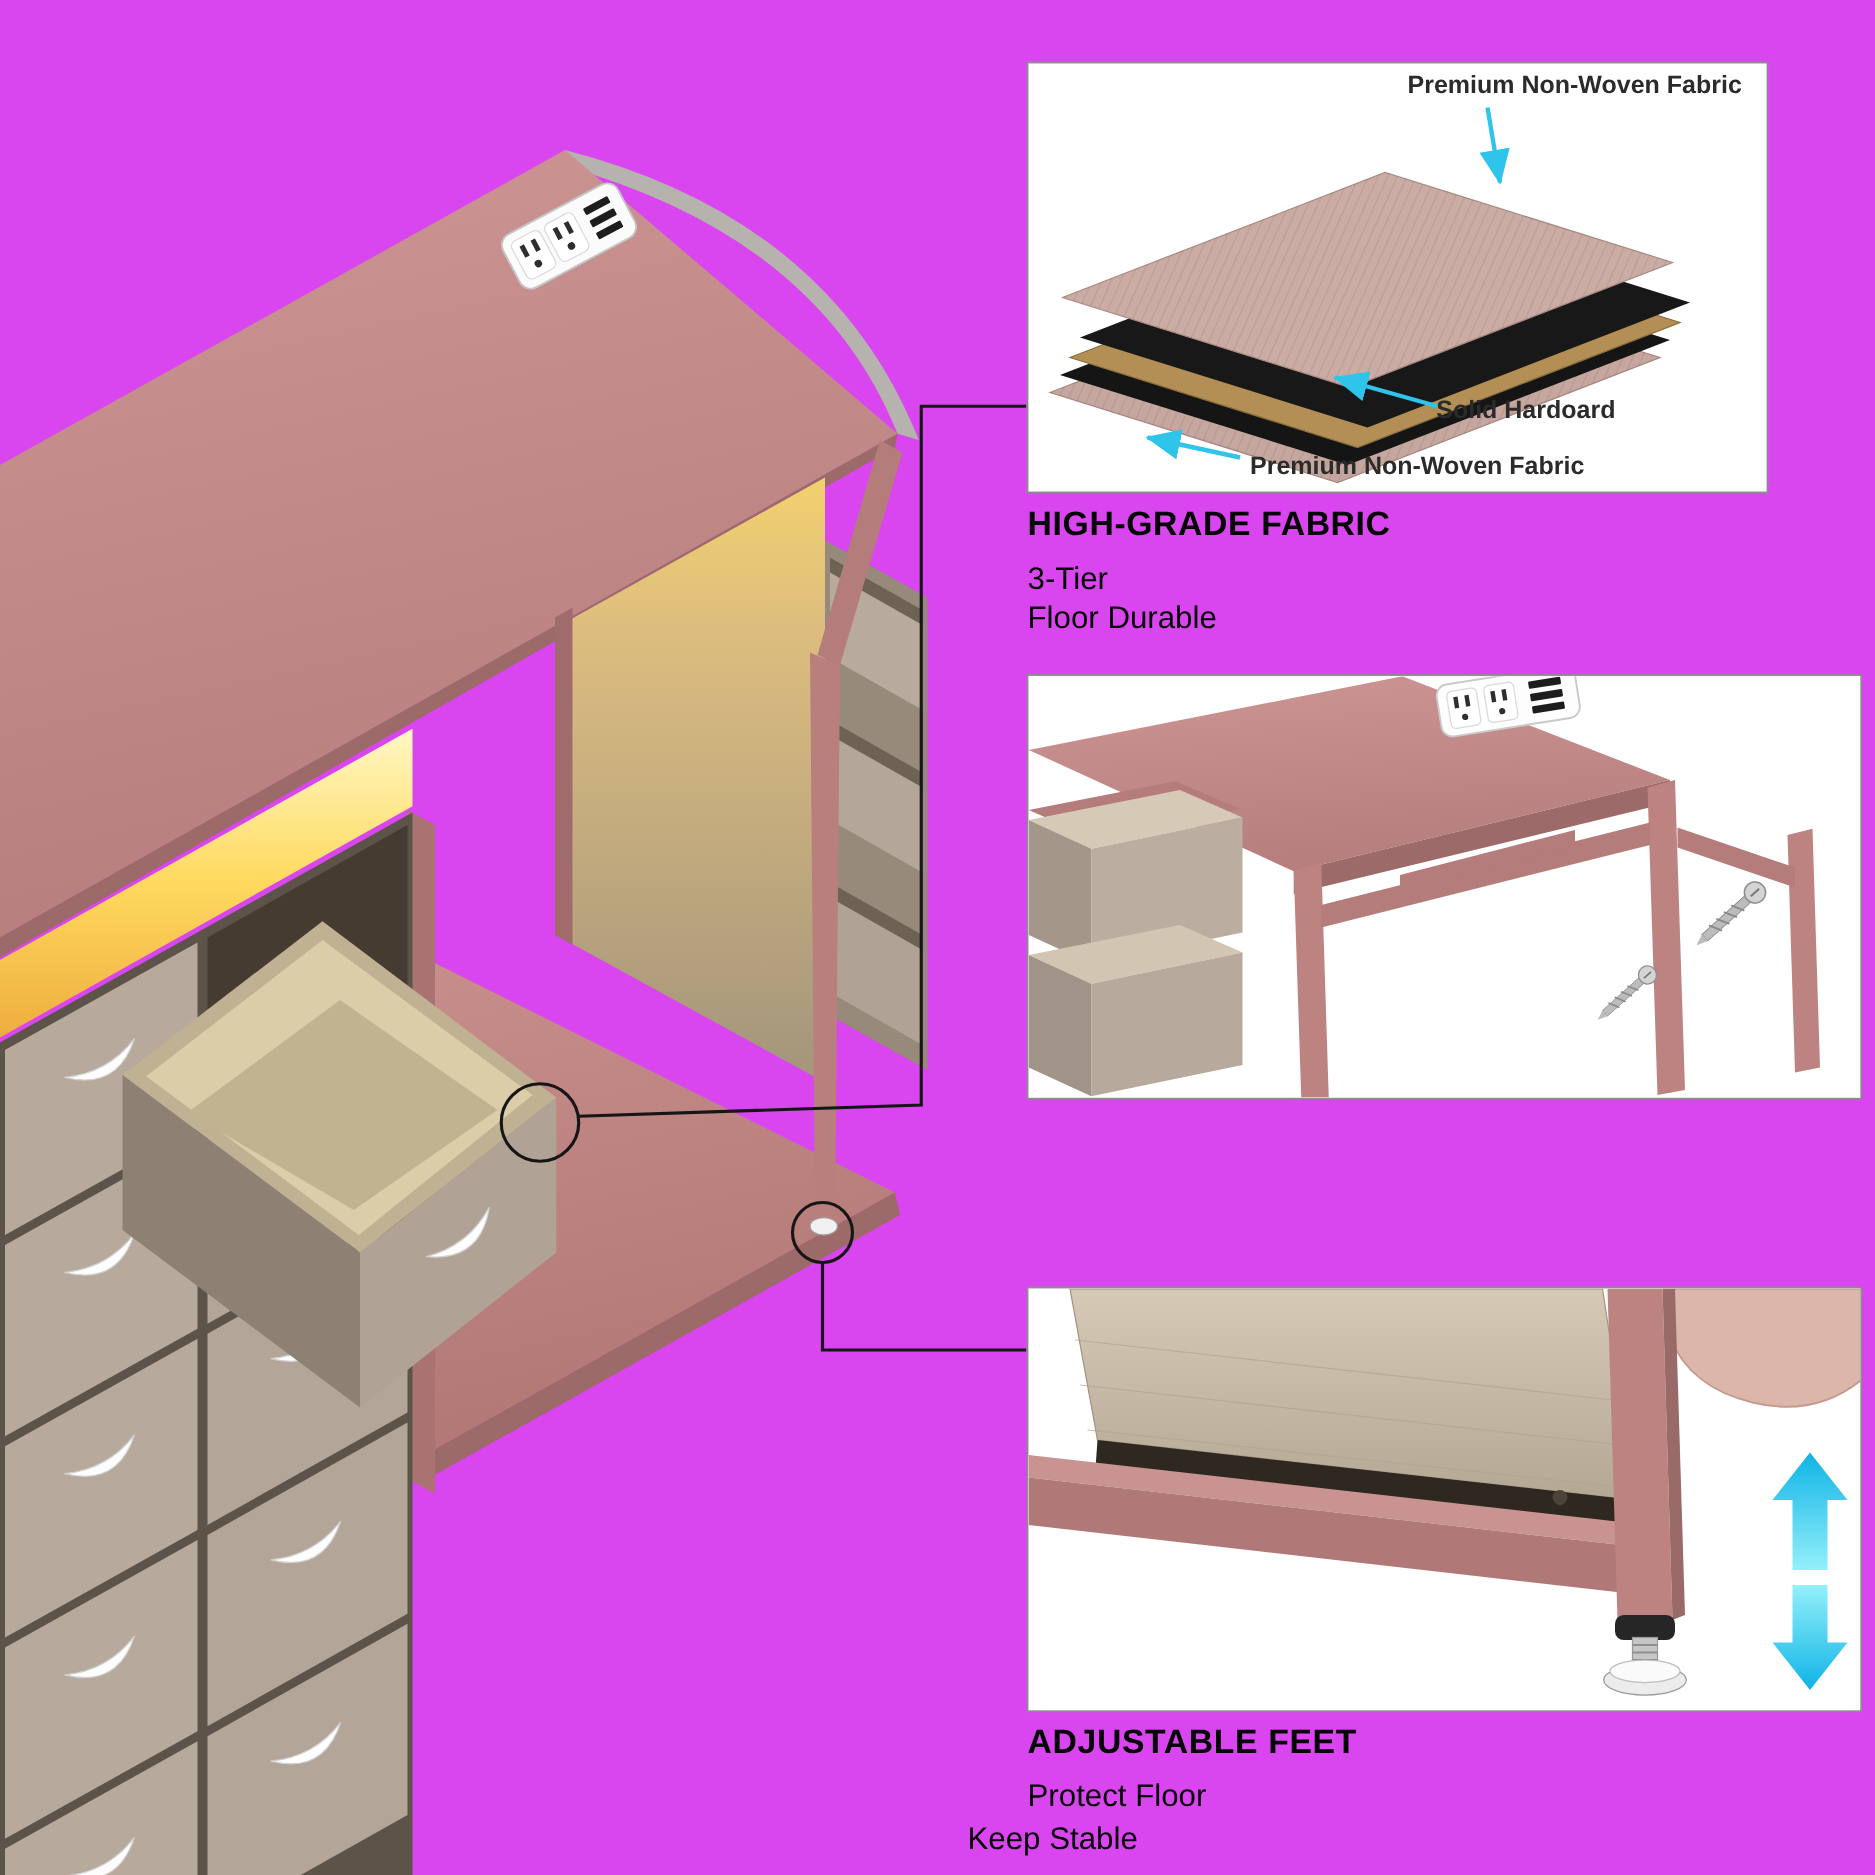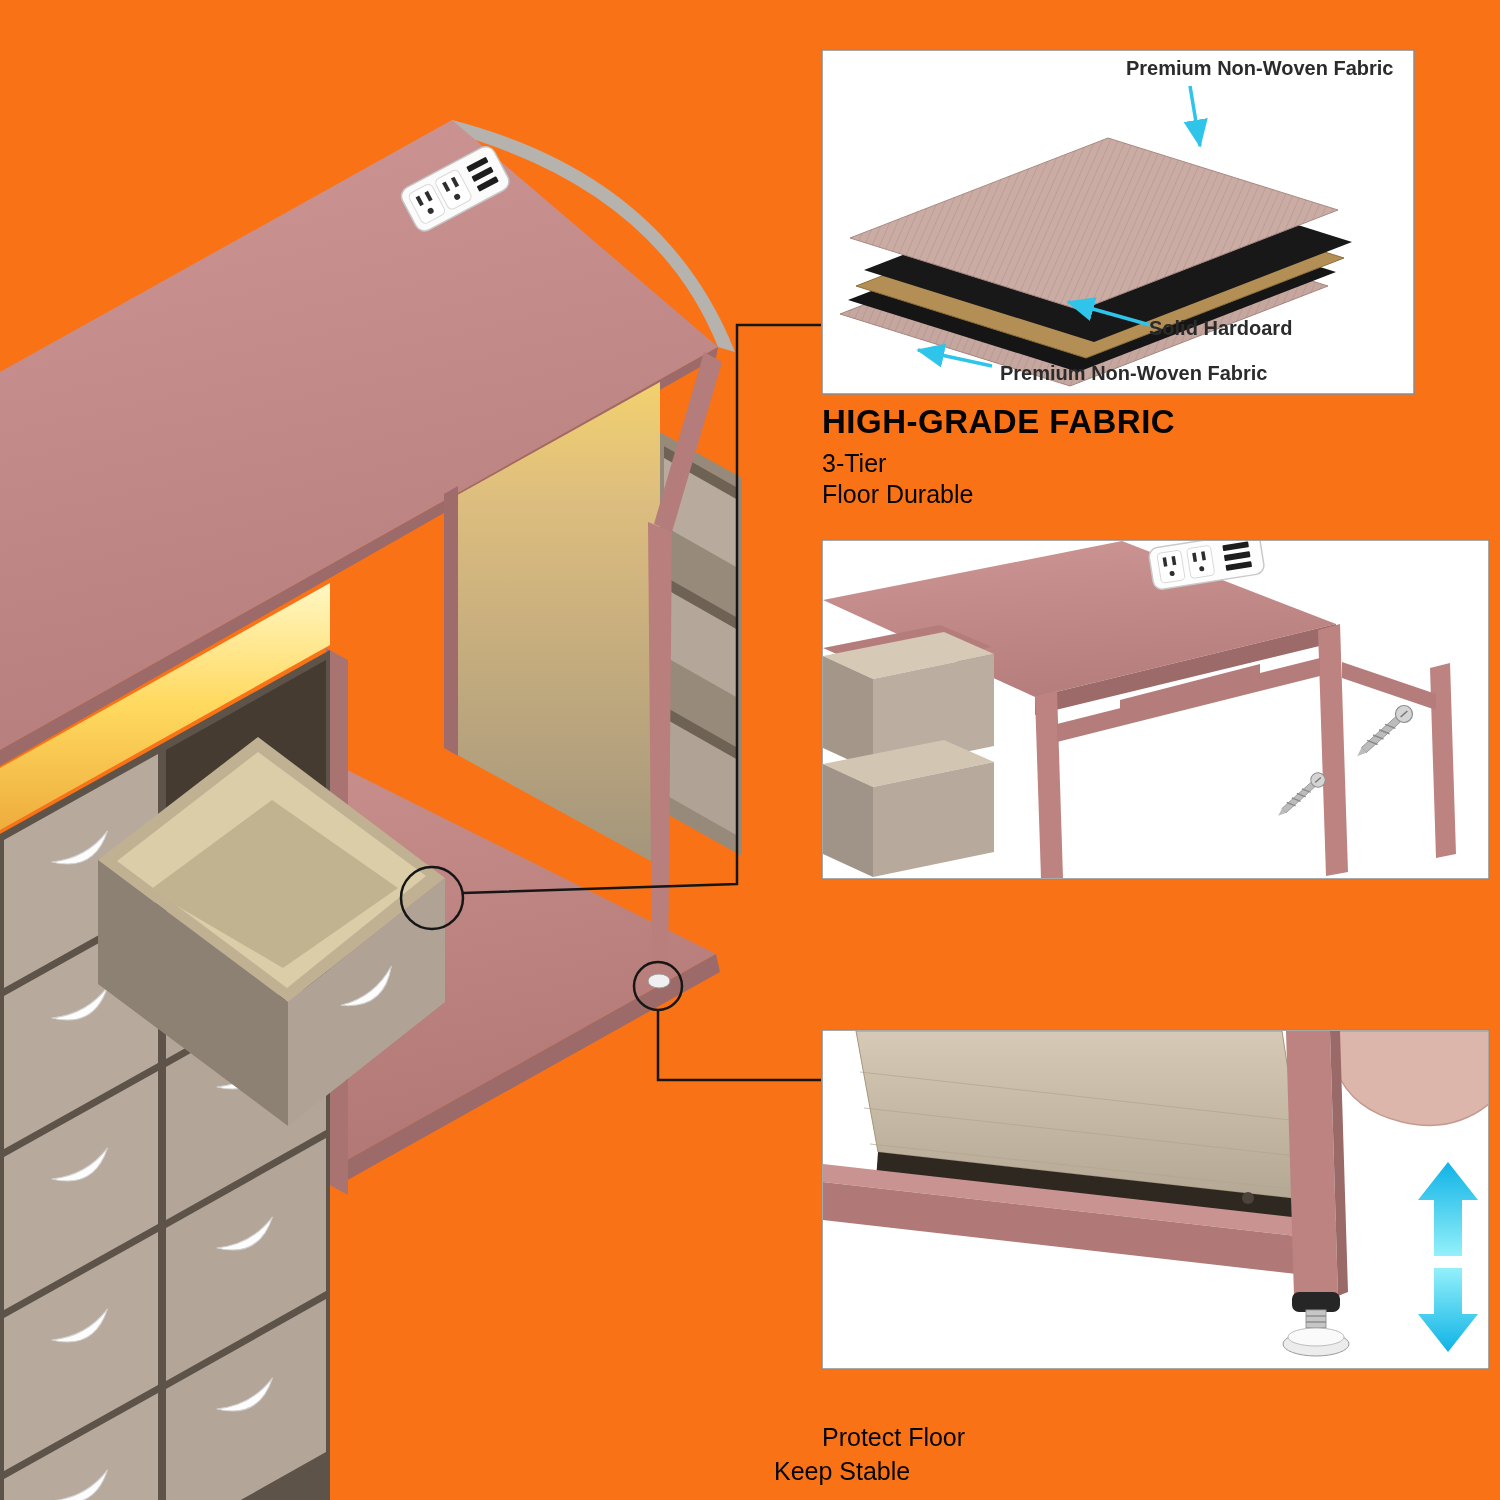--- a/index.html
+++ b/index.html
@@ -1,21 +1,21 @@
 <!DOCTYPE html>
 <html><head>
 <meta charset="utf-8">
 <style>
   html,body{margin:0;padding:0;background:#ffffff}
-  .stage{position:relative;width:1500px;height:1500px;background:#f97316;
+  .stage{position:relative;width:1500px;height:1500px;background:#d946ef;
          font-family:"Liberation Sans",sans-serif;overflow:hidden}
   .stage > svg{position:absolute;left:0;top:0;display:block}
   .txt{position:absolute;white-space:nowrap;color:#000;line-height:1.12}
   .callout{font-size:20px;font-weight:700;color:#2b2b2b}
-  .h-big{font-size:33px;font-weight:700;letter-spacing:.5px;color:#050505}
+  .h-big{font-size:27px;font-weight:700;letter-spacing:.5px;color:#050505}
   .h-sub{font-size:25px;font-weight:400;color:#050505}
 </style>
 </head>
 <body>
 
 <div class="stage">
 
 <svg width="1500" height="1500" viewBox="0 0 1500 1500">
   <defs>
     <linearGradient id="gTop" x1="0" y1="0" x2="0.25" y2="1">
@@ -271,16 +271,17 @@
 
 <div class="txt callout" style="left:1126px;top:57px">Premium Non-Woven Fabric</div>
 <div class="txt callout" style="left:1149px;top:317px">Solid Hardoard</div>
 <div class="txt callout" style="left:1000px;top:362px">Premium Non-Woven Fabric</div>
 
 <div class="txt h-big" style="left:822px;top:404px">HIGH-GRADE FABRIC</div>
 <div class="txt h-sub" style="left:822px;top:449px">3-Tier</div>
 <div class="txt h-sub" style="left:822px;top:480px">Floor Durable</div>
 
 
+<div class="txt h-big" style="left:822px;top:1378px">ADJUSTABLE FEET</div>
 <div class="txt h-sub" style="left:822px;top:1423px">Protect Floor</div>
 <div class="txt h-sub" style="left:774px;top:1457px">Keep Stable</div>
 
 </div>
 
 </body></html>

